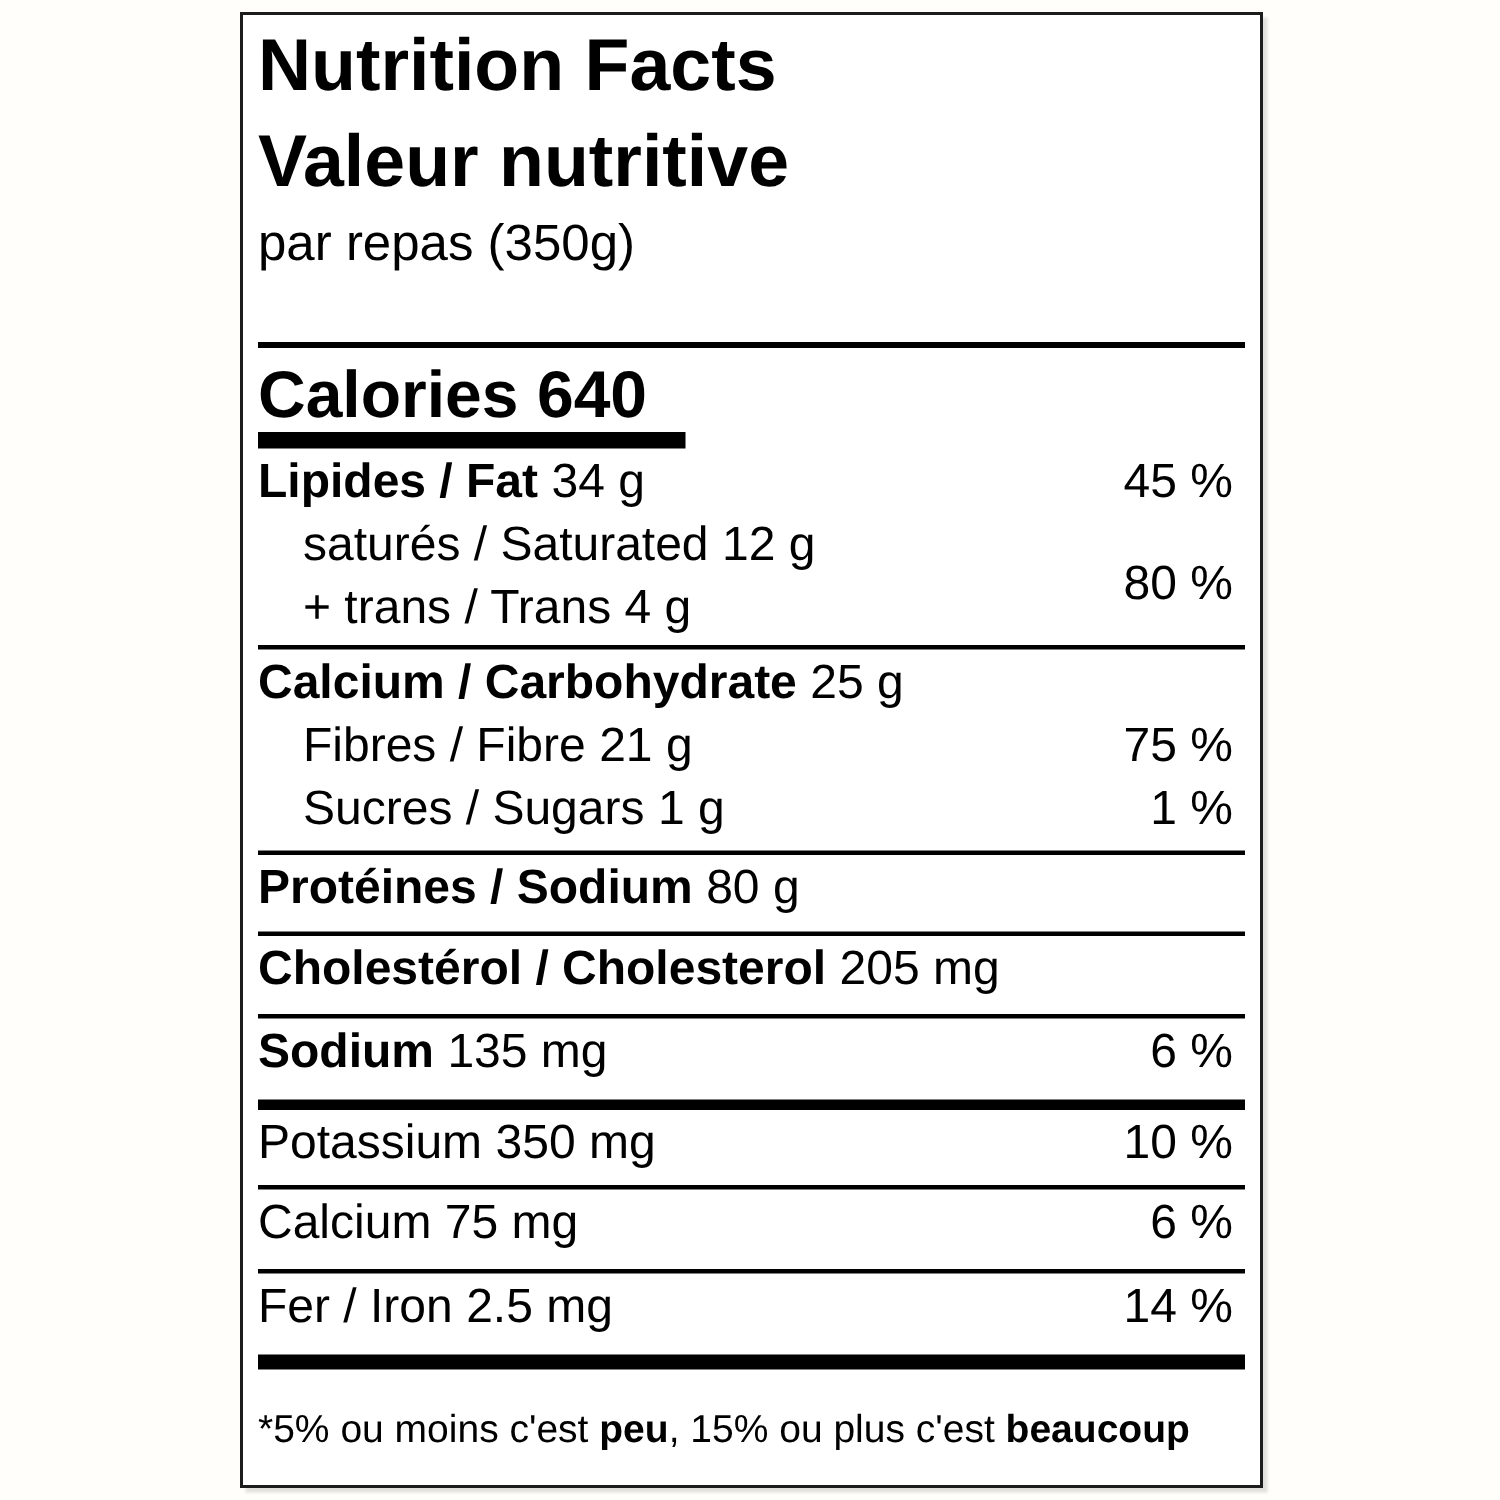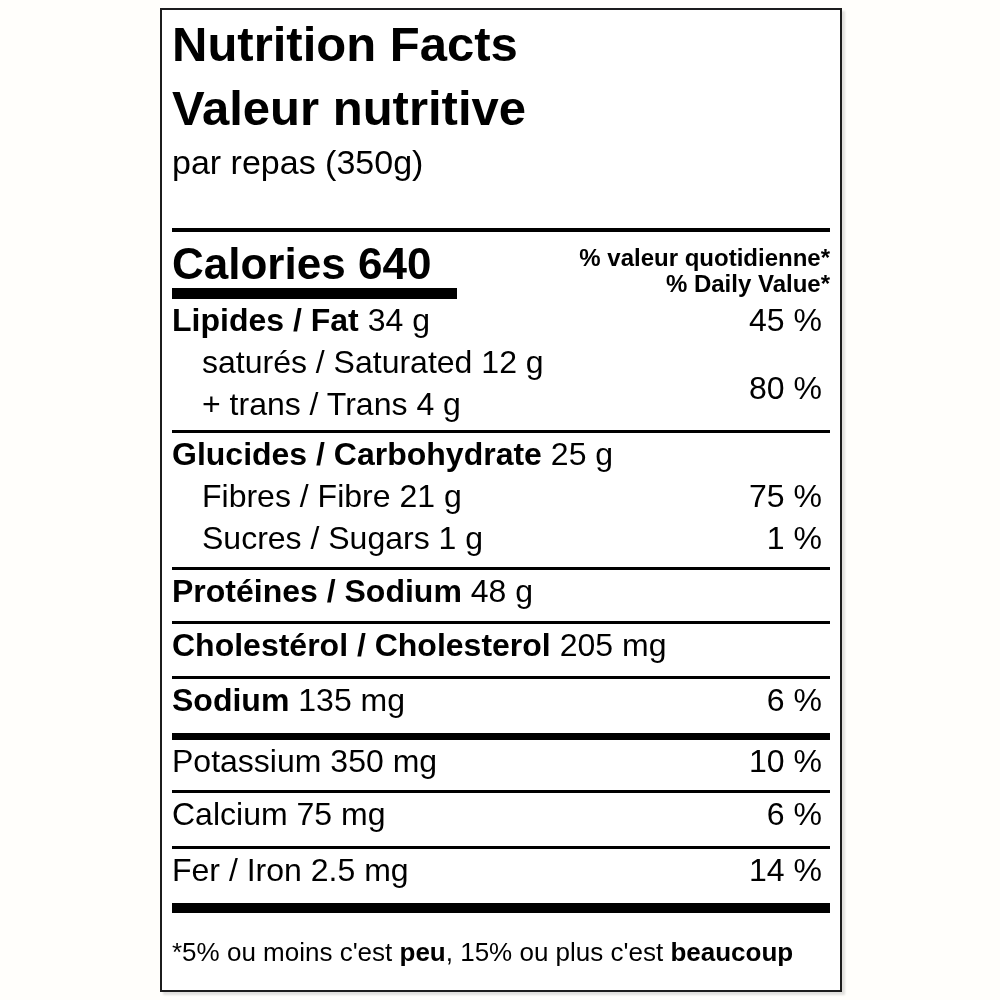--- a/index.html
+++ b/index.html
@@ -41,21 +41,21 @@
   }
   .rule-top    { margin-top: 44px; height: 4px; }
   .rule-thin   { height: 3px; }
   .rule-med    { height: 7px; }
   .rule-thick  { height: 10px; }
 
   .cal-row {
     margin-top: 8px;
     display: flex;
     justify-content: space-between;
-    align-items: center;
+    align-items: flex-end;
     gap: 41px;
   }
   .cal-left .cal-text {
     font-size: 44px;
     font-weight: bold;
     line-height: 48px;
     white-space: nowrap;
   }
   .cal-underline {
     margin-top: 0px;
@@ -121,58 +121,54 @@
   <div class="title">Valeur nutritive</div>
   <div class="serving">par repas (350g)</div>
 
   <div class="rule rule-top"></div>
 
   <div class="cal-row">
     <div class="cal-left">
       <div class="cal-text"><span>Calories</span><span class="amt">640</span></div>
       <div class="cal-underline"></div>
     </div>
-    <div class="dv-header">
-      <div>% valeur quotidienne*</div>
-      <div>% Daily Value*</div>
-    </div>
   </div>
 
   <div class="nrow">
     <div><span class="nm bold">Lipides / Fat</span><span class="amt">34 g</span></div>
     <div class="pct">45 %</div>
   </div>
 
   <div class="row-group">
     <div class="group-left">
       <div class="nrow indent"><span class="nm">saturés / Saturated</span><span class="amt">12 g</span></div>
       <div class="nrow indent"><span class="nm">+ trans / Trans</span><span class="amt">4 g</span></div>
     </div>
     <div class="pct group-pct">80 %</div>
   </div>
 
   <div class="rule rule-thin mt5"></div>
 
   <div class="nrow">
-    <div><span class="nm bold">Glucides / Carbohydrate</span><span class="amt">25 g</span></div>
+    <div><span class="nm bold">Calcium / Carbohydrate</span><span class="amt">25 g</span></div>
     <div class="pct"></div>
   </div>
   <div class="nrow">
     <div class="indent"><span class="nm">Fibres / Fibre</span><span class="amt">21 g</span></div>
     <div class="pct">75 %</div>
   </div>
   <div class="nrow">
     <div class="indent"><span class="nm">Sucres / Sugars</span><span class="amt">1 g</span></div>
     <div class="pct">1 %</div>
   </div>
 
   <div class="rule rule-thin mt8"></div>
 
   <div class="nrow">
-    <div><span class="nm bold">Protéines / Sodium</span><span class="amt">48 g</span></div>
+    <div><span class="nm bold">Protéines / Sodium</span><span class="amt">80 g</span></div>
     <div class="pct"></div>
   </div>
 
   <div class="rule rule-thin mt9"></div>
 
   <div class="nrow">
     <div><span class="nm bold">Cholestérol / Cholesterol</span><span class="amt">205 mg</span></div>
     <div class="pct"></div>
   </div>
 

